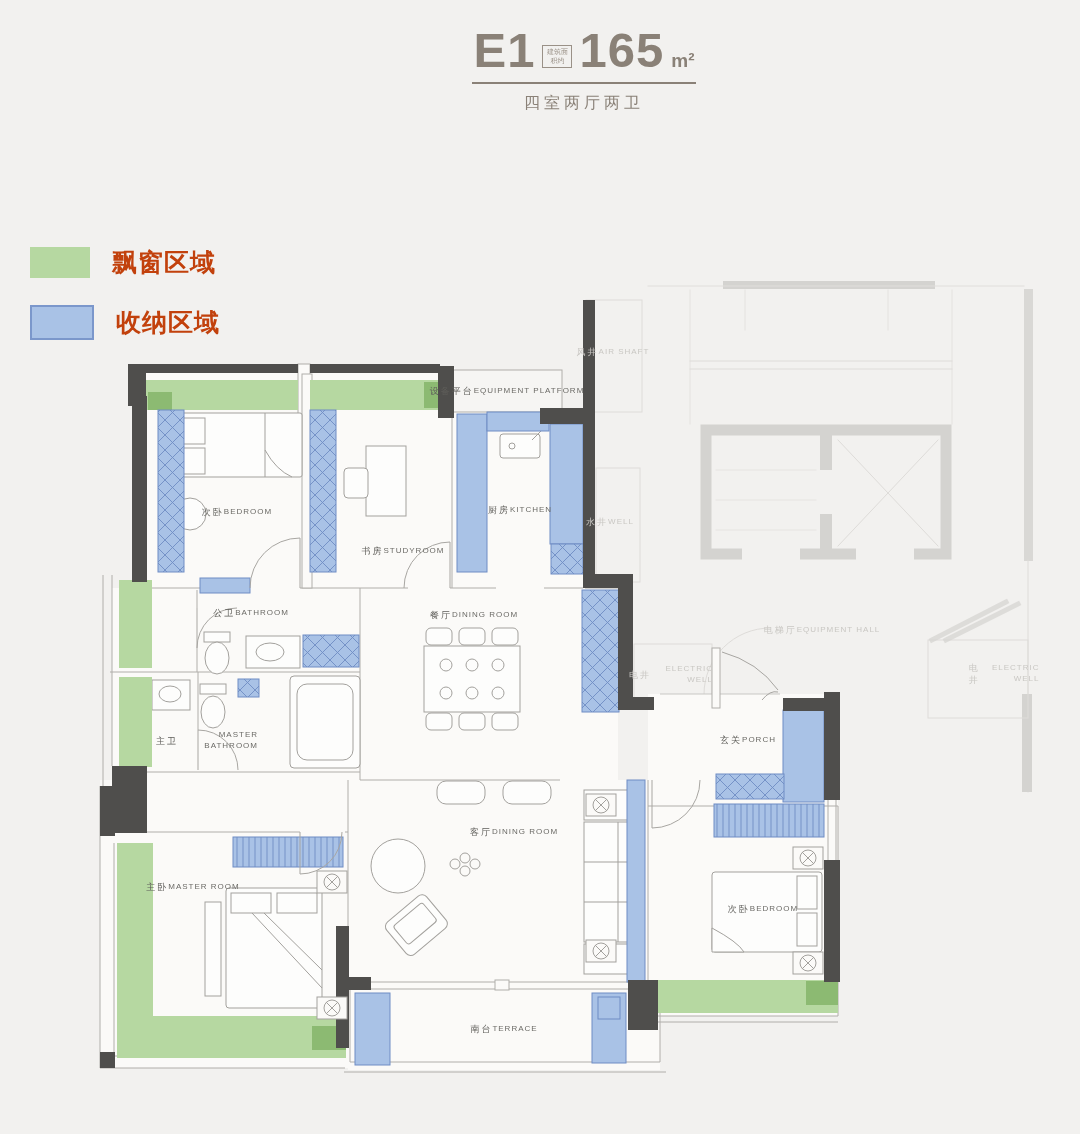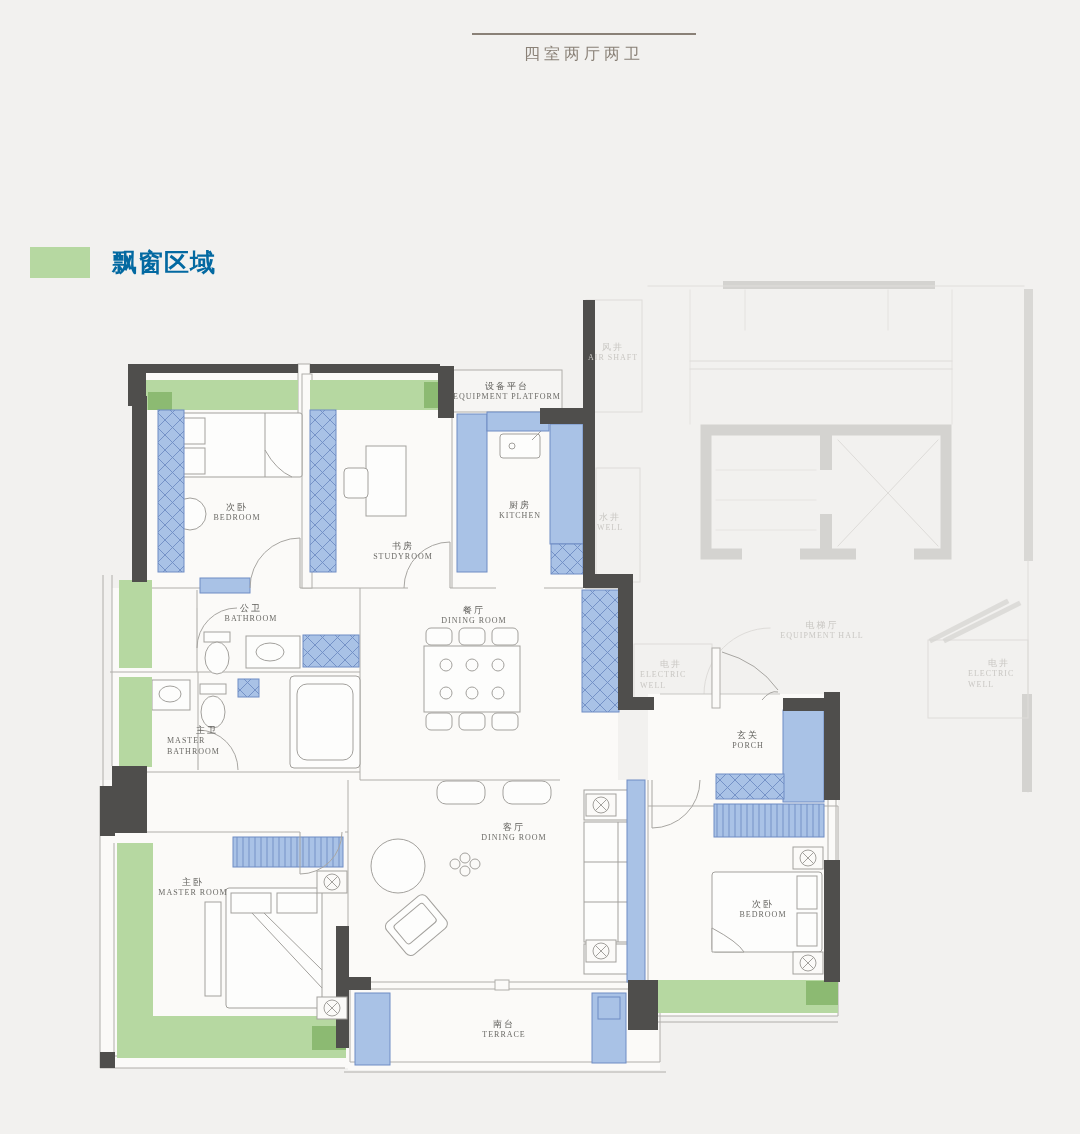--- a/index.html
+++ b/index.html
@@ -16,27 +16,27 @@
   .unit{font-size:19px;font-weight:600;align-self:flex-end;margin-bottom:3px;}
   .divline{border-top:2px solid #8a8177;margin-top:7px;}
   .subtitle{margin-top:9px;font-size:16px;letter-spacing:4px;font-family:Liberation Mono, monospace;}
 
   
   .legend{position:absolute;left:30px;top:246px;}
   .legrow{display:flex;align-items:center;gap:22px;margin-bottom:26px;}
   .sw{width:60px;height:31px;}
   .sw.green{background:#b6d8a1;}
   .sw.blue{background:#a9c2e6;border:2px solid #7b97cb;}
-  .leglabel{font-size:25px;font-weight:700;color:#0369a1;letter-spacing:1px;}
+  .leglabel{font-size:25px;font-weight:700;color:#c2410c;letter-spacing:1px;}
 
   
-  .rlabel{position:absolute;transform:translate(-50%,-50%);text-align:left;line-height:1.35;
-          display:flex;flex-direction:column;align-items:center;pointer-events:none;}
+  .rlabel{position:absolute;transform:translate(-50%,-50%);text-align:right;line-height:1.35;
+          display:flex;flex-direction:row;align-items:center;pointer-events:none;}
   .rlabel .cn{font-size:9px;color:#5f5e5a;letter-spacing:2px;}
-  .rlabel .en{font-size:8px;color:#6b6a66;letter-spacing:1px;font-family:Liberation Serif, serif;}
+  .rlabel .en{font-size:8px;color:#6b6a66;letter-spacing:1px;font-family:Liberation Sans, sans-serif;}
   .rlabel.faded .cn{color:#c9c7c3;}
   .rlabel.faded .en{color:#c9c7c3;}
   .rlabel .wrap{width:80px;}
 
   
   .watermark{position:absolute;right:14px;bottom:6px;font-size:24px;font-weight:700;color:#1d1d1d;
              letter-spacing:1px;text-shadow:1px 1px 0 rgba(255,255,255,.85);}
 </style>
 </head>
 <body>
@@ -286,29 +286,39 @@
         </g>
     <g>
           <rect x="793" y="952" width="30" height="22"></rect>
           <circle cx="808" cy="963" r="8" fill="none"></circle>
           <path d="M802,957 L814,969 M814,957 L802,969" fill="none"></path>
         </g>
   </g>
 </svg>
 
 <div class="titleblock">
+  <div class="titlerow">
+    <span class="code">E1</span>
+    <span class="areanote">建筑面积约</span>
+    <span class="area">165</span>
+    <span class="unit">m²</span>
+  </div>
   <div class="divline"></div>
   <div class="subtitle">四室两厅两卫</div>
 </div>
 
 <div class="legend">
   <div class="legrow">
     <div class="sw green"></div>
     <div class="leglabel">飘窗区域</div>
   </div>
+  <div class="legrow">
+    <div class="sw blue"></div>
+    <div class="leglabel">收纳区域</div>
+  </div>
 </div>
 
 <div class="rlabel" style="left:237px;top:512px">
   <span class="cn">次卧</span>
   <span class="en">BEDROOM</span>
 </div>
 <div class="rlabel" style="left:403px;top:551px">
   <span class="cn">书房</span>
   <span class="en">STUDYROOM</span>
 </div>

